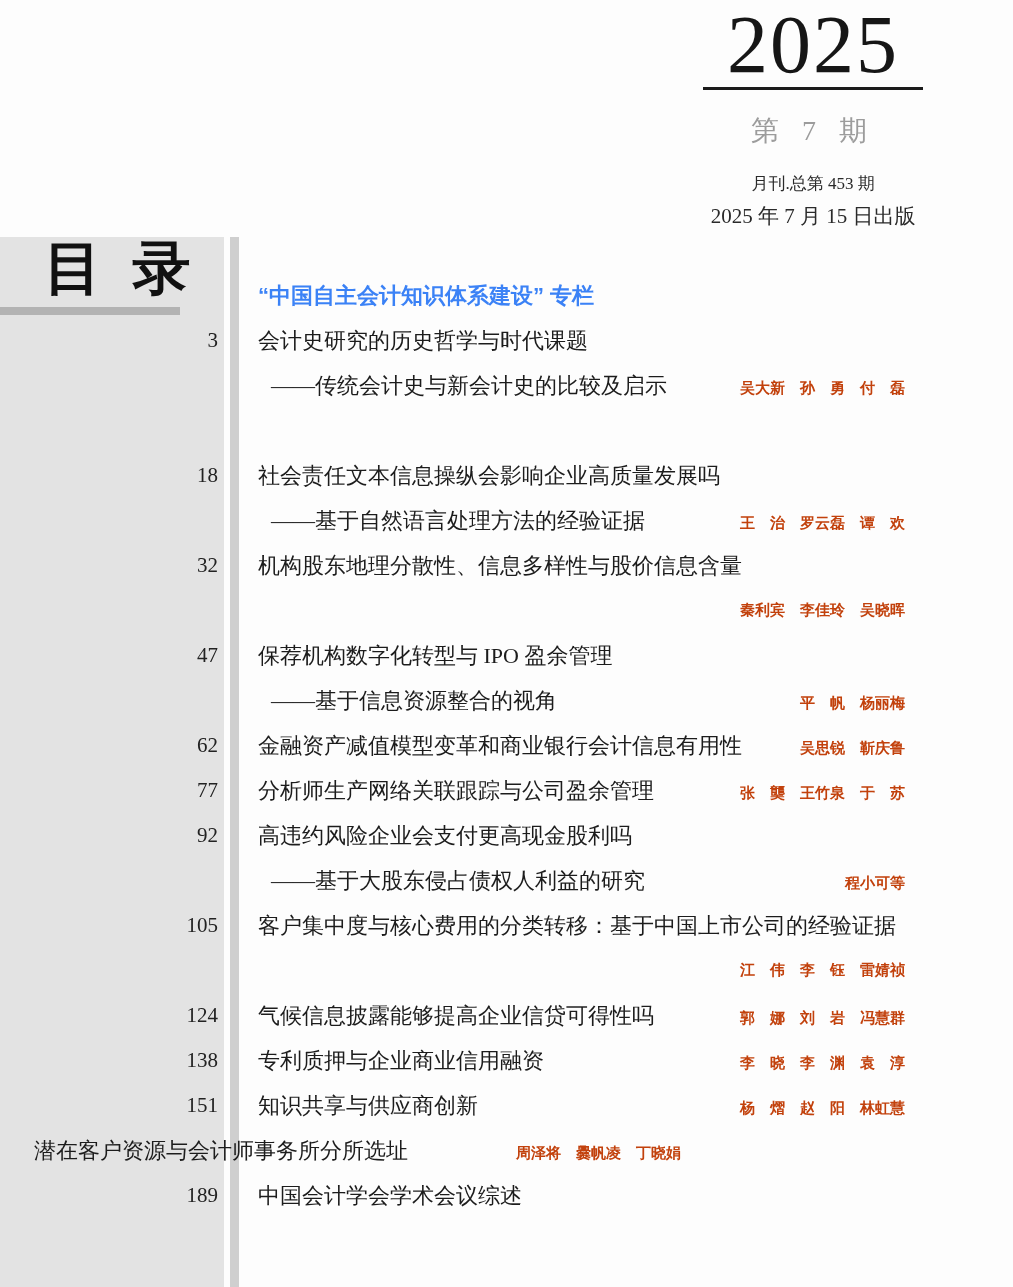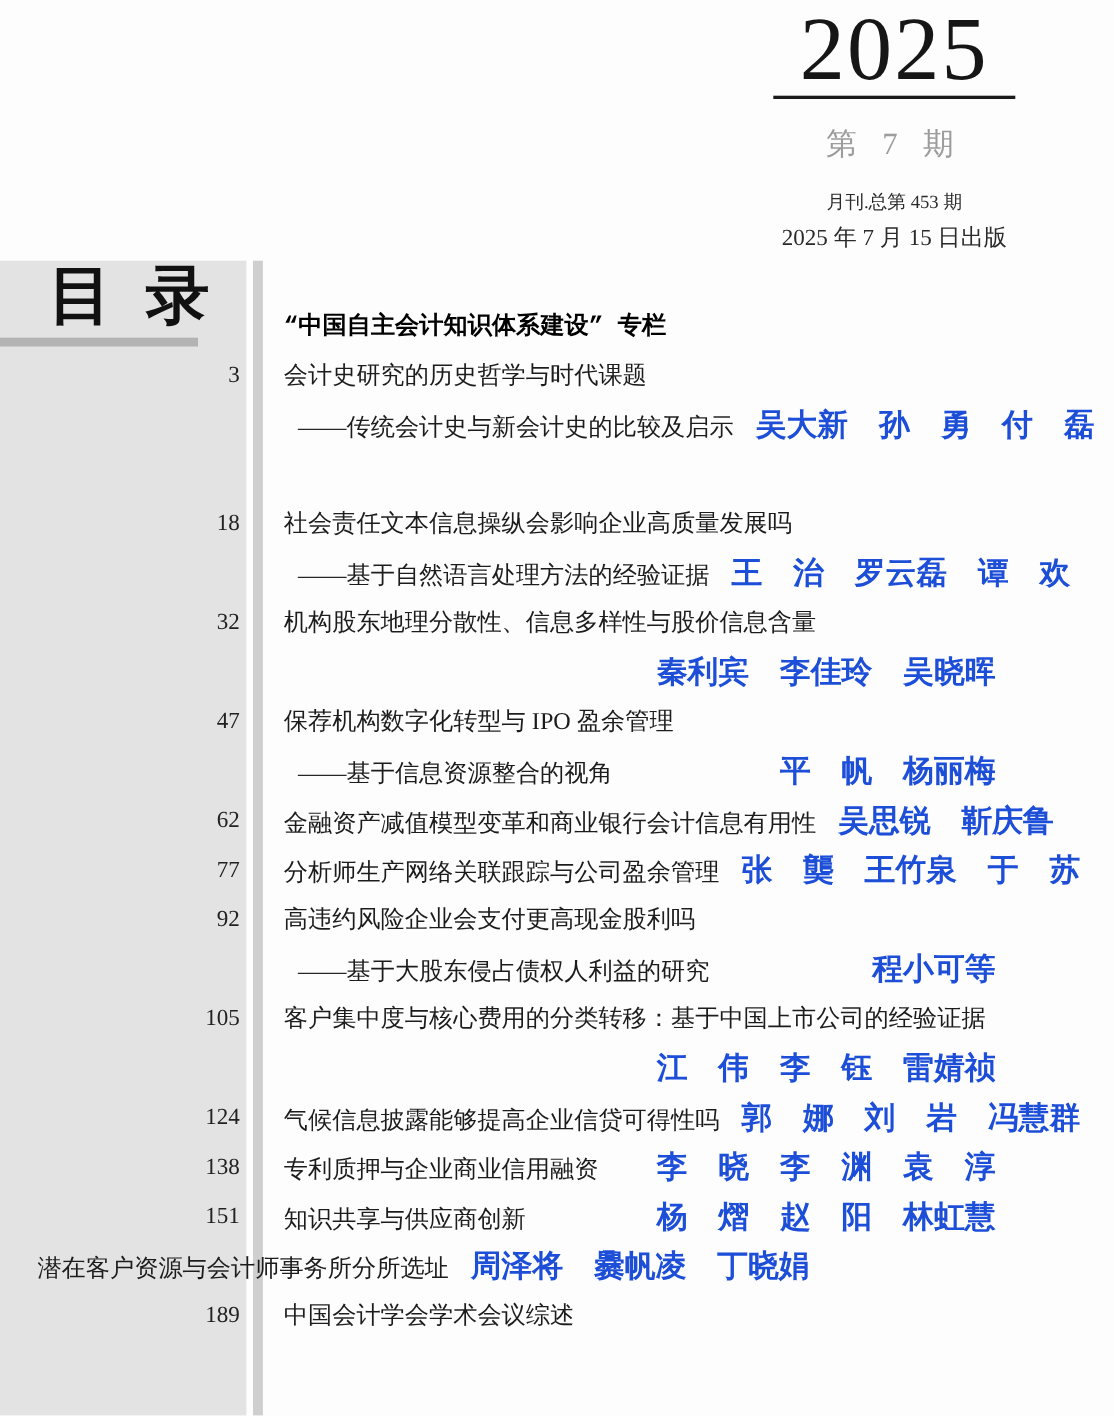--- a/index.html
+++ b/index.html
@@ -61,26 +61,26 @@
     font-family:"Liberation Serif", serif;
   }
   .entry {
     margin-left:34px; width:647px;
     display:flex; align-items:baseline;
   }
   .entry-title { font-size:22px; white-space:pre; color:#1c1c1c; }
   .entry-sub { padding-left:13px; }
   .section-label {
     font-size:22px; font-weight:bold; white-space:pre;
-    font-family:Liberation Mono, monospace; color:#000000;
+    font-family:Liberation Sans, sans-serif; color:#3b82f6;
   }
   .entry-authors {
     margin-left:auto; padding-left:20px;
-    font-size:28px; font-weight:bold; white-space:pre;
-    font-family:"Liberation Sans", sans-serif; color:#1d4ed8;
+    font-size:15px; font-weight:bold; white-space:pre;
+    font-family:"Liberation Sans", sans-serif; color:#c2410c;
   }
 </style>
 </head>
 <body>
 
 <div class="page">
 
   <div class="sidebar-panel"></div>
   <div class="sidebar-strip"></div>
 

